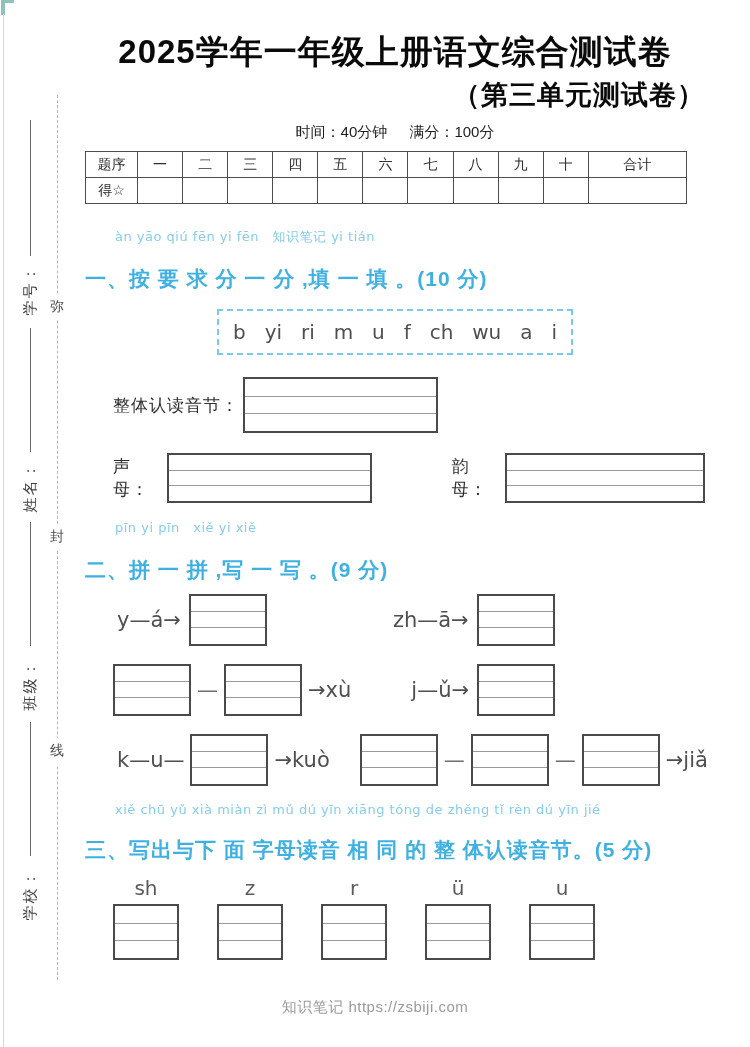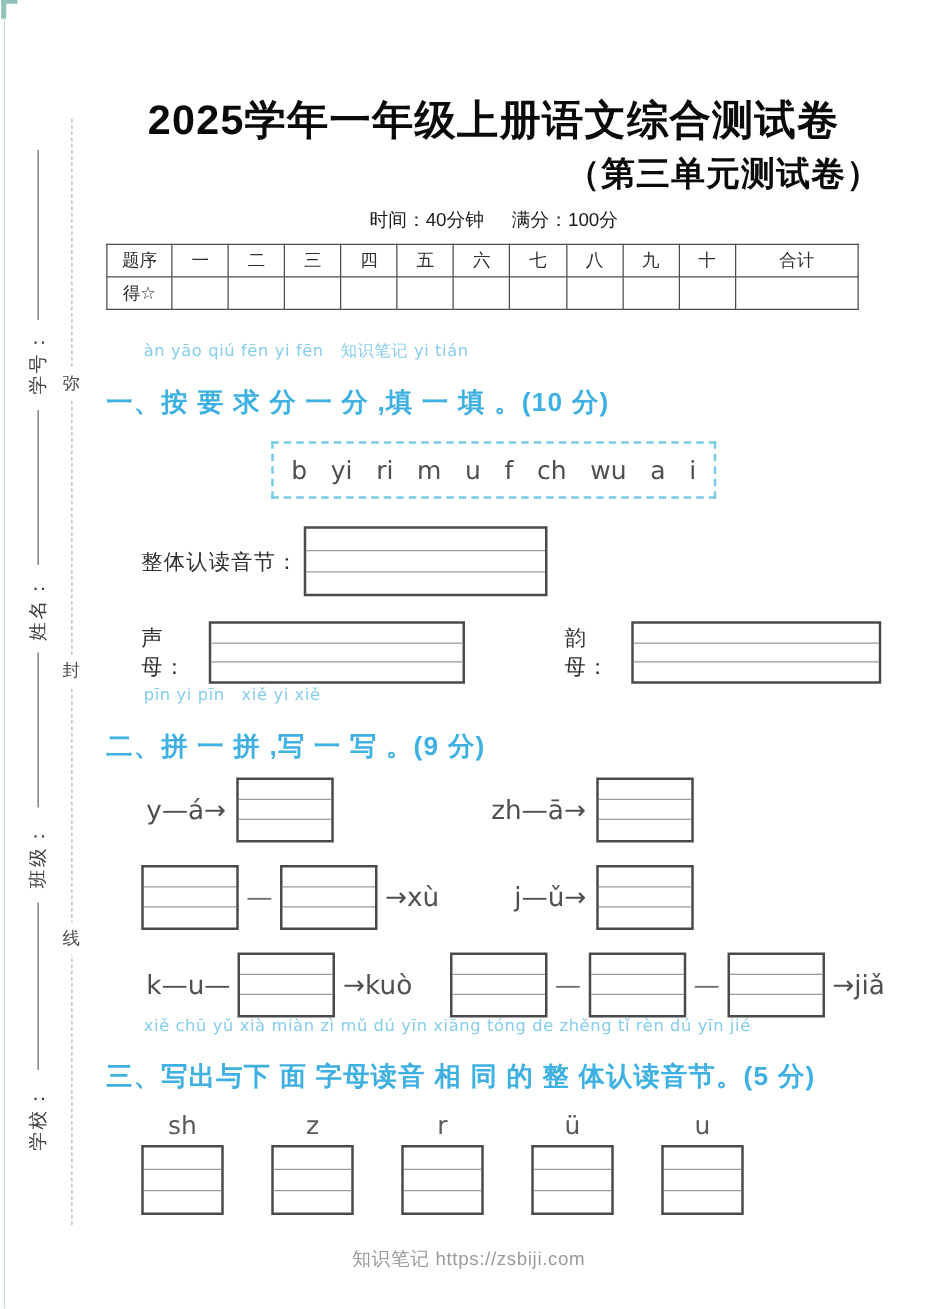--- a/index.html
+++ b/index.html
@@ -21,40 +21,40 @@
     transform:rotate(-90deg); font-size:15px; color:#3c3c3c; letter-spacing:2px;
     font-family:"Liberation Serif","DejaVu Serif",serif; white-space:nowrap; }
 
   .seal-line { position:absolute; left:57px; top:95px; height:885px; width:0;
     border-left:1px dashed #a9bcba; }
   .seal-char { position:absolute; left:57px; transform:translateX(-50%);
     background:#ffffff; padding:4px 1px; font-size:14px; color:#4a4a4a;
     font-family:"Liberation Serif","DejaVu Serif",serif; }
 
   
-  .main { position:absolute; left:85px; top:0; width:620px; padding-top:76px; }
+  .main { position:absolute; left:85px; top:0; width:620px; padding-top:32px; }
 
   .title { text-align:center; font-size:33px; font-weight:900; color:#0a0a0a;
     letter-spacing:1px; line-height:40px; }
   .subtitle { text-align:right; font-size:27px; font-weight:900; color:#0a0a0a;
     line-height:34px; margin-top:6px; letter-spacing:1px; }
   .meta { text-align:center; font-size:15px; color:#1d1d1d; margin-top:11px; }
   .meta span { margin:0 9px; }
 
   
   table.score { border-collapse:collapse; margin-top:9px; width:602px; table-layout:fixed; }
   table.score td { border:1px solid #4d4d4d; height:26px; text-align:center;
     font-size:14px; color:#2e2e2e; }
 
   
   .pinyin-line { font-size:13px; color:#86cdeb; letter-spacing:0.5px;
     margin-left:30px; white-space:pre-wrap; font-family:"DejaVu Sans",sans-serif; }
   .sec-title { font-size:21px; font-weight:700; color:#3fb0e2; letter-spacing:1px;
     line-height:28px; margin-top:19px; }
-  .mt24 { margin-top:24px; } .mt16 { }
+  .mt24 { margin-top:24px; } .mt16 { margin-top:16px; }
 
   .letter-bank { width:356px; margin:16px auto 0 auto; border:2px dashed #79cae8;
     padding:9px 14px; display:flex; justify-content:space-between; align-items:center;
     font-size:20px; color:#4f4f4f; font-family:"DejaVu Sans",sans-serif; }
 
   
   .fl { position:relative; border:2px solid #4a4a4a; background:#fff; flex:none; }
   .fl::before,.fl::after { content:""; position:absolute; left:0; right:0; height:1px; background:#9a9a9a; }
   .fl::before { top:32%; } .fl::after { top:65%; }
 

